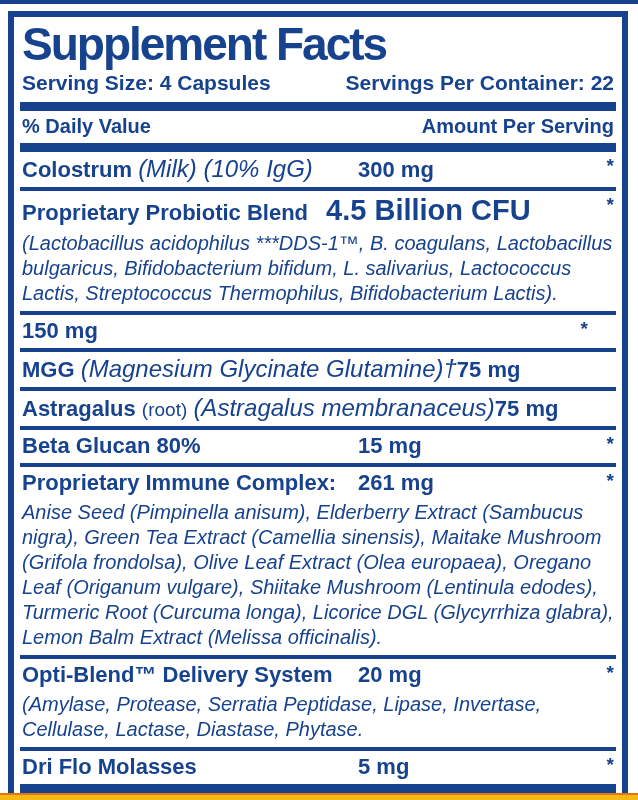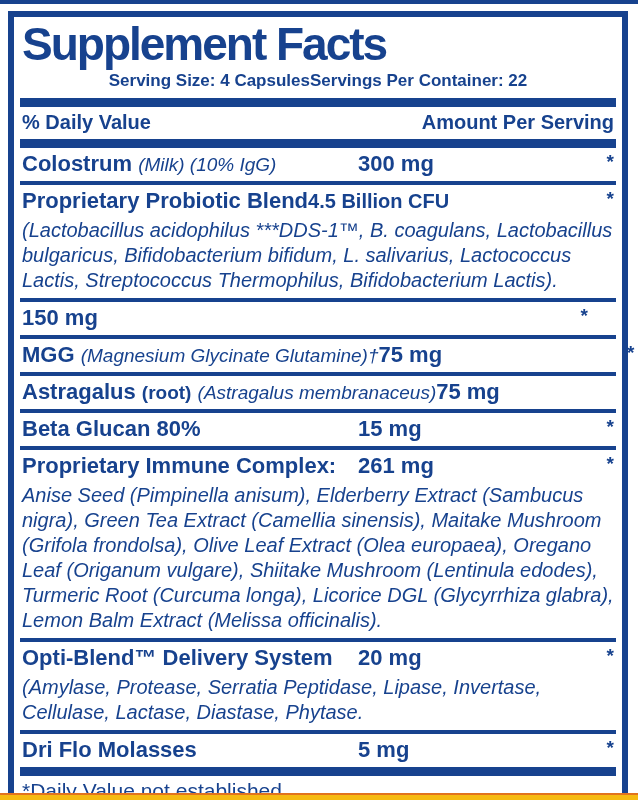--- a/index.html
+++ b/index.html
@@ -28,22 +28,22 @@
   .title {
     font-size: 46px;
     font-weight: bold;
     letter-spacing: -2px;
     line-height: 1.1;
     padding: 2px 0 0 2px;
     white-space: nowrap;
   }
   .serving-row {
     display: flex;
-    justify-content: center;
-    font-size: 17px;
+    justify-content: space-between;
+    font-size: 21px;
     font-weight: bold;
     padding: 1px 2px 7px 2px;
   }
   .bar {
     height: 9px;
     background: #17428E;
   }
   .header-row {
     display: flex;
     justify-content: space-between;
@@ -59,23 +59,23 @@
     align-items: baseline;
     padding: 3px 2px 4px 2px;
   }
   .irow.no-amount-col { grid-template-columns: 1fr 26px; }
   .iname {
     font-size: 22px;
     font-weight: bold;
     white-space: nowrap;
     overflow: visible;
   }
-  .note-plain { font-weight: bold; font-size: 19px; text-align: center; }
-  .note-italic { font-weight: normal; font-style: italic; font-size: 19px; }
-  .inline-amount { font-weight: bold; font-size: 20px; }
+  .note-plain { font-weight: normal; font-size: 19px; text-align: center; }
+  .note-italic { font-weight: normal; font-style: italic; font-size: 24px; }
+  .inline-amount { font-weight: bold; font-size: 29px; margin-left: 18px; }
   .amount { font-size: 22px; font-weight: bold; white-space: nowrap; }
   .star { font-size: 19px; font-weight: bold; text-align: right; align-self: start; }
   .desc {
     font-style: italic;
     font-size: 20px;
     line-height: 25px;
     padding: 0 2px 5px 2px;
   }
   .footnote {
     font-size: 21px;

